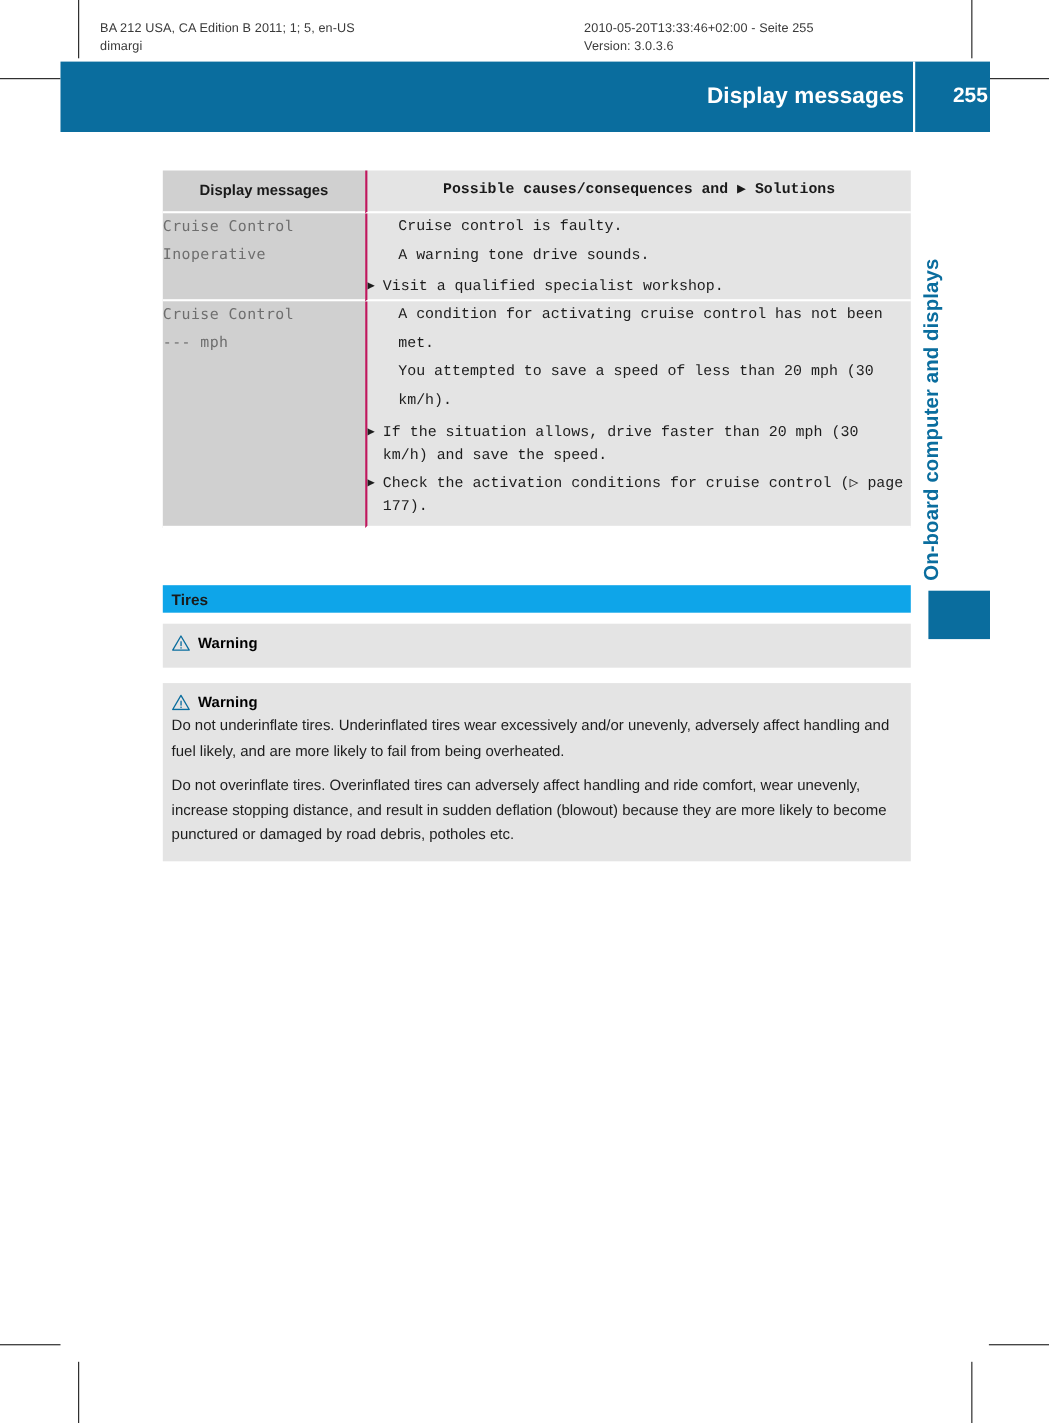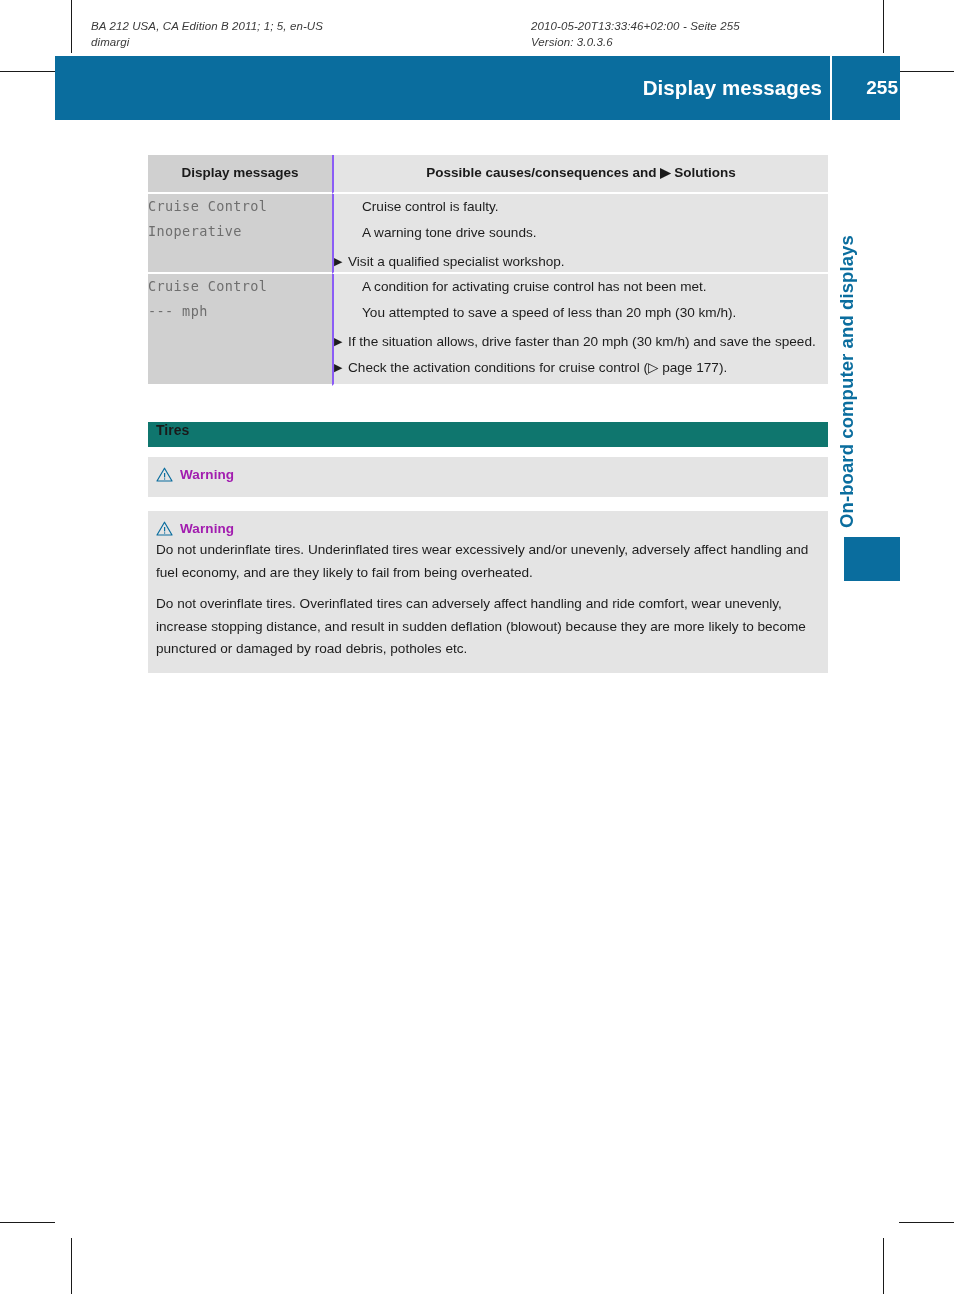--- a/index.html
+++ b/index.html
@@ -24,21 +24,20 @@
   .crop.v { width: 1px; }
 
   
   .runhead {
     position: absolute;
     font-size: 11.5px;
     color: #3a3a3a;
     line-height: 16px;
     letter-spacing: 0.1px;
     white-space: pre-line;
-    font-style: italic;
   }
   .runhead-left { left: 91px; top: 18px; }
   .runhead-right { left: 531px; top: 18px; }
 
   
   .banner {
     position: absolute;
     left: 55px;
     top: 56px;
     width: 845px;
@@ -122,21 +121,22 @@
     vertical-align: top;
     padding: 0;
   }
   .cell-left {
     background: #d0d0d0;
     padding: 12px 10px 14px 10px;
   }
   .cell-right {
     background: #e4e4e4;
     padding: 12px 14px 14px 10px;
-    border-left: 2px solid #8b5cf6;
+    border-left: 2px solid #be185d;
+    font-family: Liberation Mono, monospace;
   }
   .hdr .cell-left,
   .hdr .cell-right {
     padding-top: 9px;
     padding-bottom: 10px;
     border-bottom: 2px solid #ffffff;
   }
   .row .cell-left,
   .row .cell-right {
     border-bottom: 2px solid #ffffff;
@@ -174,25 +174,25 @@
     left: 0;
     top: 0;
     font-size: 11px;
     line-height: 21px;
     color: #1d1d1d;
   }
   .row-pad { height: 6px; }
 
   
   .section-bar {
-    margin-top: 36px;
-    background: #0f766e;
+    margin-top: 52px;
+    background: #0ea5e9;
     height: 25px;
     display: flex;
-    align-items: flex-start;
+    align-items: center;
     padding-left: 8px;
   }
   .section-bar-text {
     font-size: 14px;
     font-weight: bold;
     color: #1a1a1a;
   }
 
   
   .warn-box {
@@ -204,21 +204,21 @@
   .warn-head {
     display: flex;
     align-items: center;
     gap: 7px;
     margin-bottom: 3px;
   }
   .warn-icon { display: block; }
   .warn-title {
     font-size: 13.5px;
     font-weight: bold;
-    color: #a21caf;
+    color: #000000;
     letter-spacing: 0.1px;
   }
   .warn-p {
     font-size: 13.6px;
     color: #1d1d1d;
     line-height: 22.5px;
     margin: 0 0 0 0;
   }
   .warn-p + .warn-p { margin-top: 9px; }
 </style>
@@ -319,17 +319,17 @@
 
   <div class="warn-box second">
     <div class="warn-head">
       <svg class="warn-icon" width="17" height="15" viewBox="0 0 17 15">
         <path d="M8.5 1.2 L16 14 L1 14 Z" fill="none" stroke="#0a6d9e" stroke-width="1.2" stroke-linejoin="round"></path>
         <rect x="8" y="6" width="1.2" height="4.4" fill="#0a6d9e"></rect>
         <rect x="8" y="11.4" width="1.2" height="1.2" fill="#0a6d9e"></rect>
       </svg>
       <span class="warn-title">Warning</span>
     </div>
-    <p class="warn-p">Do not underinflate tires. Underinflated tires wear excessively and/or unevenly, adversely affect handling and fuel economy, and are they likely to fail from being overheated.</p>
+    <p class="warn-p">Do not underinflate tires. Underinflated tires wear excessively and/or unevenly, adversely affect handling and fuel likely, and are more likely to fail from being overheated.</p>
     <p class="warn-p">Do not overinflate tires. Overinflated tires can adversely affect handling and ride comfort, wear unevenly, increase stopping distance, and result in sudden deflation (blowout) because they are more likely to become punctured or damaged by road debris, potholes etc.</p>
   </div>
 
 </div>
 
 </body></html>

